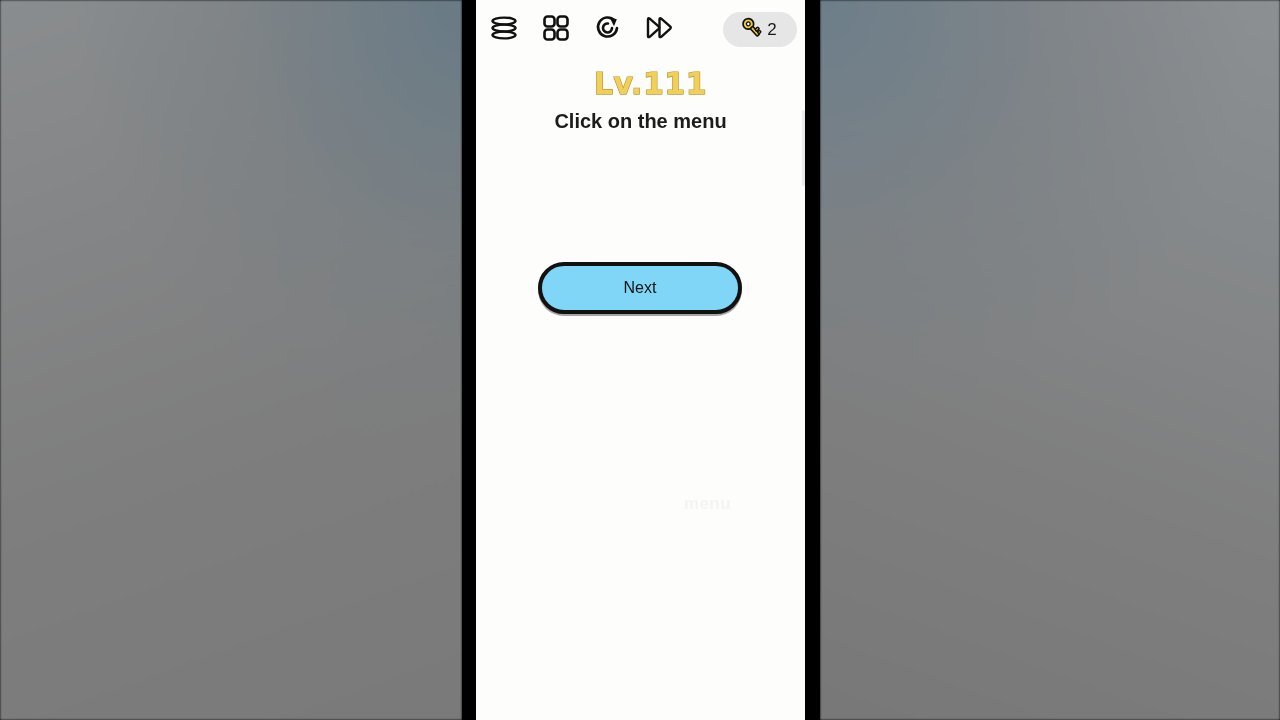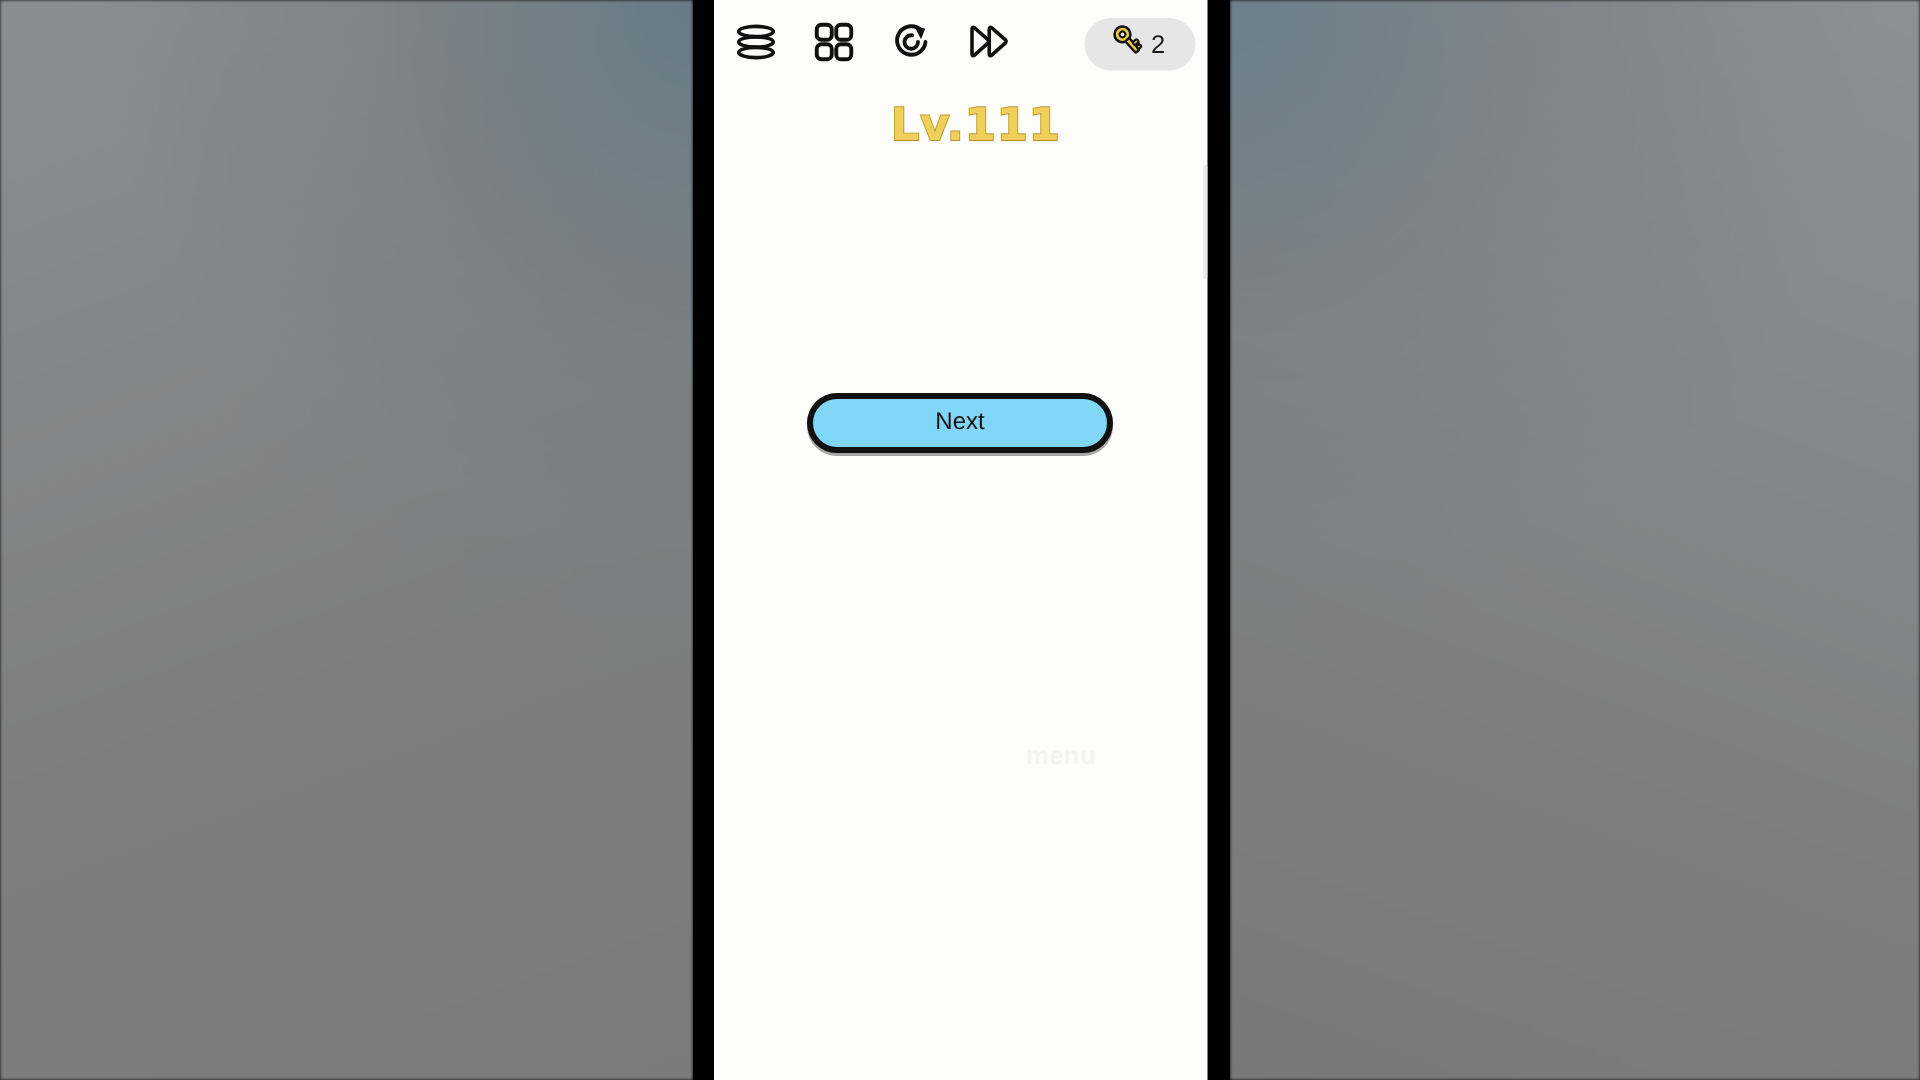--- a/index.html
+++ b/index.html
@@ -141,21 +141,21 @@
     color: #1c1c1c;
     font-family: "Liberation Sans", sans-serif;
   }
 
   
   #next-button {
     position: absolute;
     left: 62px;
     top: 262px;
     width: 204px;
-    height: 40px;
+    height: 52px;
     border-radius: 26px;
     background: #7fd6f7;
     border: 4px solid #111111;
     box-sizing: border-box;
     display: flex;
     align-items: center;
     justify-content: center;
     cursor: pointer;
     box-shadow: 0 2px 0 rgba(0,0,0,0.35);
   }
@@ -256,20 +256,21 @@
               <rect x="14.3" y="19.6" width="2.8" height="2.4" rx="0.8" fill="#edc93f" stroke="#111" stroke-width="1.5"></rect>
             </g>
           </svg>
         </span>
         <span class="key-count">2</span>
       </div>
     </div>
 
     <div id="level-label">Lv.111</div>
 
+    <div id="prompt-text">Click on the menu</div>
 
     <div id="next-button">
       <span class="next-label">Next</span>
     </div>
 
     <div id="hidden-menu">menu</div>
 
     <div id="scroll-thumb"></div>
 
   </div>

